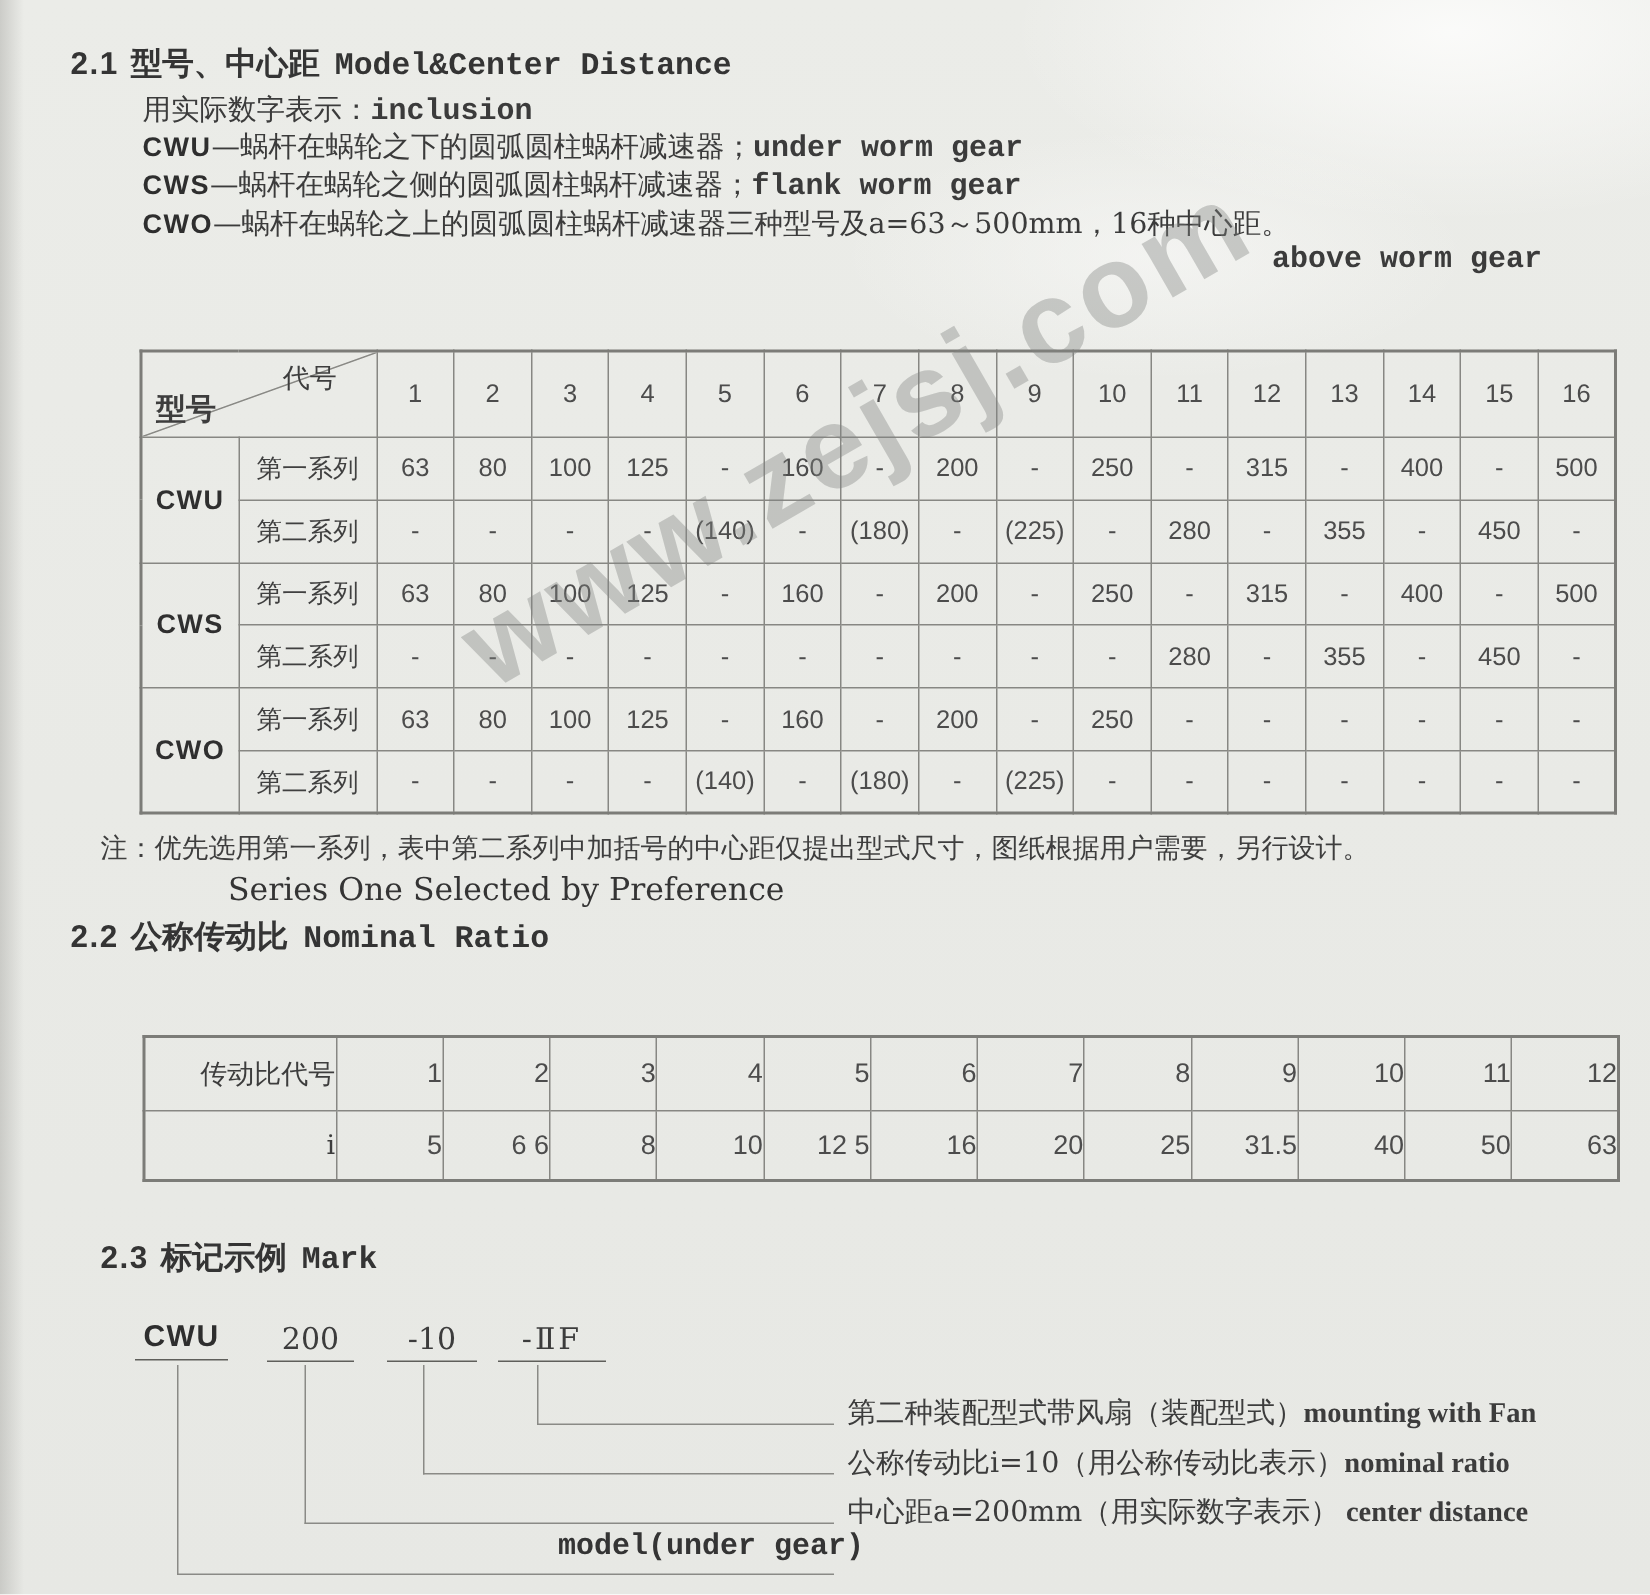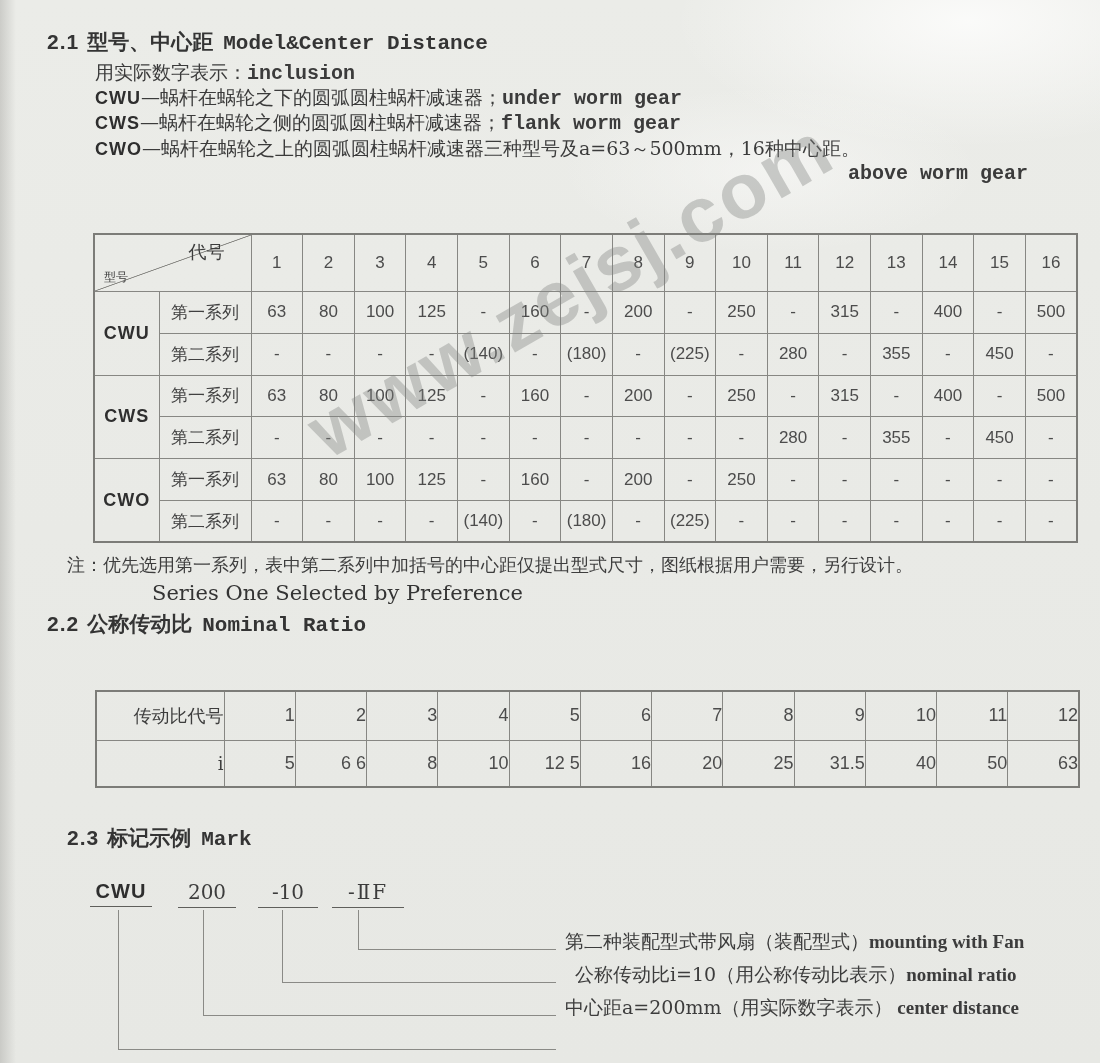--- a/index.html
+++ b/index.html
@@ -55,21 +55,21 @@
   .model-table{border:2px solid #7c7c78;}
   .model-table .code-h{font-family:"Liberation Sans", sans-serif;font-size:17px;color:#4c4c4c;}
   .model-table .model-c{font-family:"Liberation Sans", sans-serif;font-weight:700;font-size:18px;letter-spacing:1px;color:#2f2f2f;}
   .model-table .series-c{font-size:17px;color:#404040;}
   .model-table .val-c{font-family:"Liberation Sans", sans-serif;font-size:17px;color:#4c4c4c;}
   .corner{position:relative;}
   .corner-wrap{position:relative;width:100%;height:56px;}
   .corner-diag{position:absolute;inset:0;
     background:linear-gradient(to bottom right, transparent calc(50% - 0.8px), #8a8a86 calc(50% - 0.2px), #8a8a86 calc(50% + 0.2px), transparent calc(50% + 0.8px));}
   .corner-top{position:absolute;top:5px;right:26px;font-size:18px;color:#3d3d3d;}
-  .corner-bottom{position:absolute;bottom:5px;left:9px;font-size:12px;color:#3d3d3d;}
+  .corner-bottom{position:absolute;bottom:5px;left:9px;font-size:20px;color:#3d3d3d;font-weight:bold;}
 
   .ratio-table{left:95px;top:690px;width:985px;height:96px;z-index:2;border:2px solid #7c7c78;}
   .ratio-table td,.ratio-table th{border:1px solid #878783;padding:0;text-align:right;vertical-align:middle;font-weight:normal;}
   .ratio-table .rh{font-size:18px;color:#3d3d3d;}
   .ratio-table .rc{font-family:"Liberation Sans", sans-serif;font-size:18px;color:#4c4c4c;}
   .ratio-table .ri{font-size:18px;color:#3d3d3d;}
   .ratio-table .rv{font-family:"Liberation Sans", sans-serif;font-size:18px;color:#4c4c4c;}
 
   
   .tnote{left:67px;top:553px;font-size:18px;white-space:nowrap;color:#3e3e3e;}
@@ -87,21 +87,21 @@
   .mv-2{left:282px;top:910px;height:73px;}
   .mv-3{left:358px;top:910px;height:40px;}
   .hline{height:1.4px;background:#8a8a86;}
   .mh-3{left:358px;top:949px;width:198px;}
   .mh-2{left:282px;top:982px;width:274px;}
   .mh-1{left:203px;top:1015px;width:353px;}
   .mh-0{left:118px;top:1049px;width:438px;}
   .mark-label{left:565px;font-size:19px;white-space:nowrap;color:#3c3c3c;}
   .mark-label .en-mono{font-size:19px;font-weight:600;font-family:Liberation Serif, serif;}
   .mlb-0{top:929px;}
-  .mlb-1{top:962px;margin-left:10px;}
+  .mlb-1{top:962px;}
   .mlb-2{top:995px;}
   .mlb-3{top:1087px;}
   .model-note{left:372px;top:1020px;font-family:"Liberation Mono", monospace;font-size:20px;font-weight:600;white-space:nowrap;color:#343434;}
 </style>
 </head>
 <body>
 
 <div class="page">
 
   <div class="abs watermark">www.zejsj.com</div>
@@ -349,14 +349,15 @@
   </div>
   <div class="abs mark-label mlb-1">
     <span class="cjk">公称传动比i=10（用公称传动比表示）</span><span class="en-mono">nominal ratio</span>
   </div>
   <div class="abs mark-label mlb-2">
     <span class="cjk">中心距a=200mm（用实际数字表示）</span><span class="en-mono"> center distance</span>
   </div>
   <div class="abs mark-label mlb-3">
     <span class="cjk">型号（蜗杆在蜗轮之下的圆弧圆柱蜗杆减速器）</span>
   </div>
+  <div class="abs model-note">model(under gear)</div>
 
 </div>
 
 </body></html>

